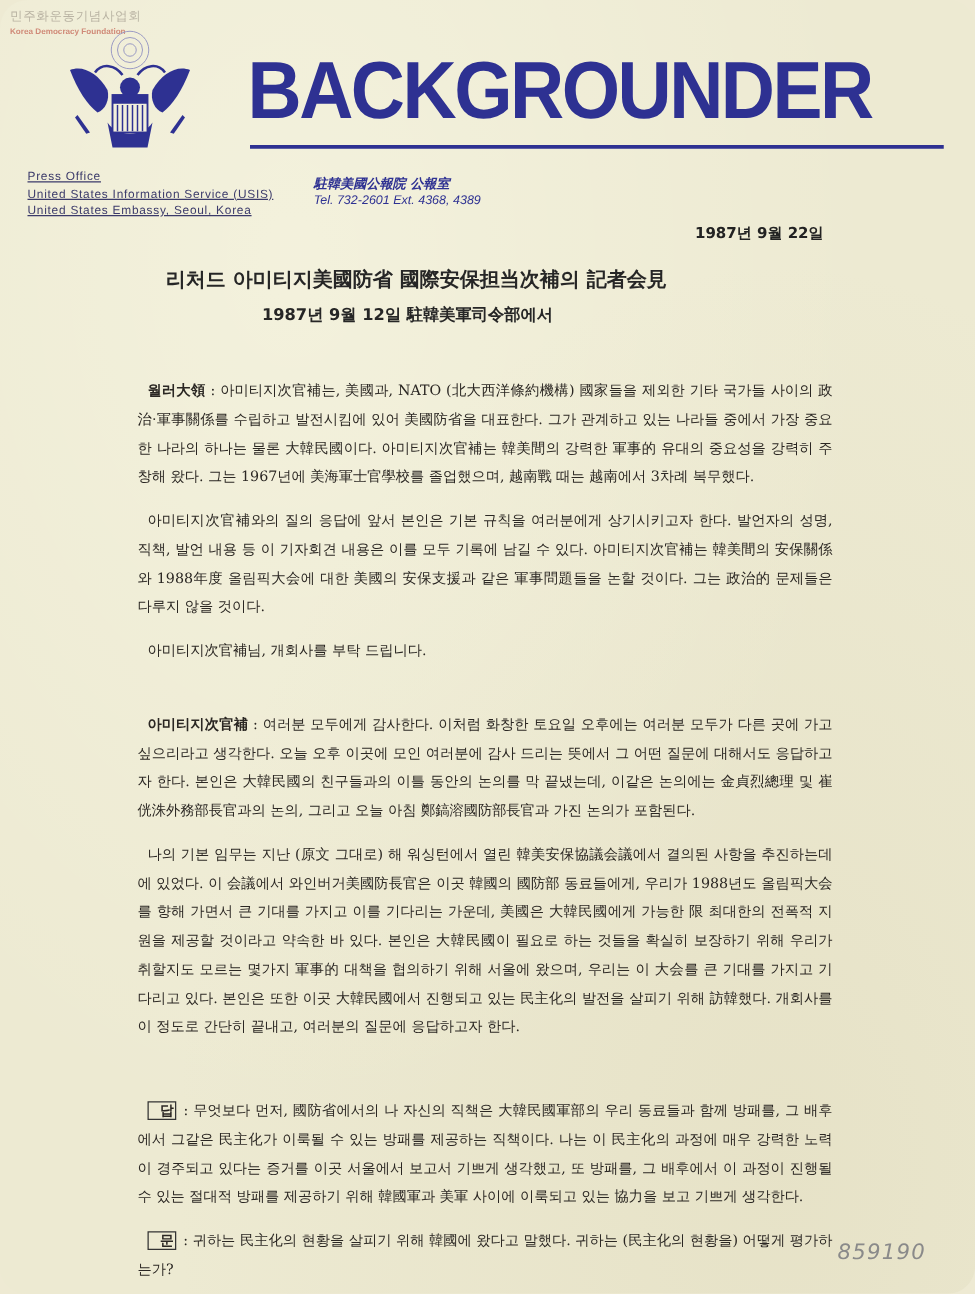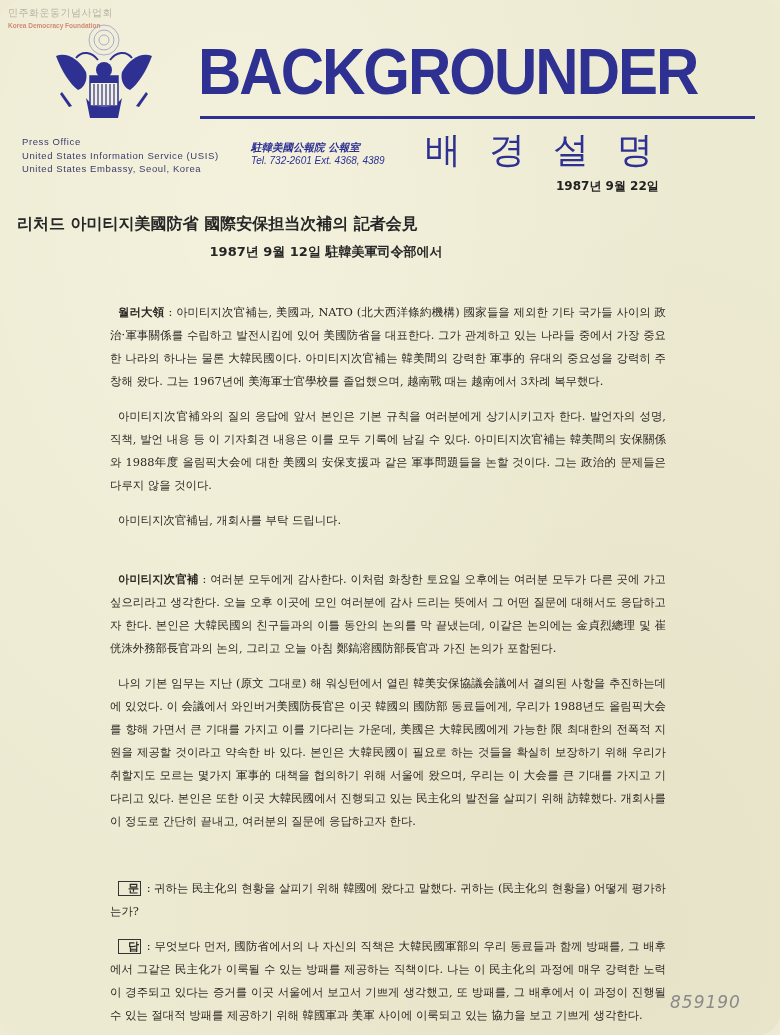--- a/index.html
+++ b/index.html
@@ -37,38 +37,38 @@
     color: #2e3192; letter-spacing: -2px;
     transform: scaleY(1.08); transform-origin: left top;
   }
   .brand-rule {
     position: absolute; left: 200px; top: 116px; width: 555px; height: 3px;
     background: #2e3192;
   }
   .office {
     position: absolute; left: 22px; top: 135px;
     font-family: "Liberation Sans", sans-serif;
-    font-size: 9.5px; line-height: 13.5px; color: #3b3a6a; letter-spacing: 0.6px;
+    font-size: 9.5px; line-height: 13.5px; color: #3b3a6a; letter-spacing: 0.6px; text-decoration: underline;
   }
   .office-ko {
     position: absolute; left: 251px; top: 140px;
     font-size: 10.5px; line-height: 14px; color: #2e3192; font-weight: bold; font-style: italic;
   }
   .office-ko .tel { font-weight: normal; font-size: 10px; font-family: "Liberation Sans", sans-serif; }
   .ko-title {
     position: absolute; left: 425px; top: 128px;
     font-size: 36px; line-height: 44px; color: #2e3192; letter-spacing: 28px;
     font-weight: normal;
   }
   .issue-date {
     position: absolute; left: 556px; top: 178px;
     font-size: 12px; font-weight: bold; color: #222;
   }
   .headline {
-    position: absolute; left: 17px; width: 666px; top: 214px; 
+    position: absolute; left: 0; width: 666px; top: 214px; text-align: center;
     font-size: 16px; font-weight: bold; color: #262626;
   }
   .subhead {
     position: absolute; left: 0; width: 652px; top: 243px; text-align: center;
     font-size: 13px; font-weight: bold; color: #262626;
   }
   .body {
     position: absolute; left: 98px; top: 289px; width: 580px;
     font-family: "DejaVu Serif", serif;
     font-size: 11.4px; line-height: 23px; color: #2b2723;
@@ -133,37 +133,36 @@
     <div>Press Office</div>
     <div>United States Information Service (USIS)</div>
     <div>United States Embassy, Seoul, Korea</div>
   </div>
 
   <div class="office-ko">
     <div>駐韓美國公報院  公報室</div>
     <div class="tel">Tel. 732-2601  Ext. 4368, 4389</div>
   </div>
 
-  <div class="ko-title">배경설명</div>
   <div class="issue-date">1987년 9월 22일</div>
 
   <div class="headline">리처드 아미티지美國防省 國際安保担当次補의 記者会見</div>
   <div class="subhead">1987년 9월 12일 駐韓美軍司令部에서</div>
 
   <div class="body">
     <p class="para indent"><span class="speaker">월러大領</span><span> : </span><span>아미티지次官補는, 美國과, NATO (北大西洋條約機構) 國家들을 제외한 기타 국가들 사이의 政治·軍事關係를 수립하고 발전시킴에 있어 美國防省을 대표한다. 그가 관계하고 있는 나라들 중에서 가장 중요한 나라의 하나는 물론 大韓民國이다. 아미티지次官補는 韓美間의 강력한 軍事的 유대의 중요성을 강력히 주창해 왔다. 그는 1967년에 美海軍士官學校를 졸업했으며, 越南戰 때는 越南에서 3차례 복무했다.</span></p>
     <p class="para indent">아미티지次官補와의 질의 응답에 앞서 본인은 기본 규칙을 여러분에게 상기시키고자 한다. 발언자의 성명, 직책, 발언 내용 등 이 기자회견 내용은 이를 모두 기록에 남길 수 있다. 아미티지次官補는 韓美間의 安保關係와 1988年度 올림픽大会에 대한 美國의 安保支援과 같은 軍事問題들을 논할 것이다. 그는 政治的 문제들은 다루지 않을 것이다.</p>
     <p class="para indent">아미티지次官補님, 개회사를 부탁 드립니다.</p>
 
     <div class="gap-lg"></div>
 
     <p class="para indent"><span class="speaker">아미티지次官補</span><span> : </span><span>여러분 모두에게 감사한다. 이처럼 화창한 토요일 오후에는 여러분 모두가 다른 곳에 가고 싶으리라고 생각한다. 오늘 오후 이곳에 모인 여러분에 감사 드리는 뜻에서 그 어떤 질문에 대해서도 응답하고자 한다. 본인은 大韓民國의 친구들과의 이틀 동안의 논의를 막 끝냈는데, 이같은 논의에는 金貞烈總理 및 崔侊洙外務部長官과의 논의, 그리고 오늘 아침 鄭鎬溶國防部長官과 가진 논의가 포함된다.</span></p>
     <p class="para indent">나의 기본 임무는 지난 (原文 그대로) 해 워싱턴에서 열린 韓美安保協議会議에서 결의된 사항을 추진하는데에 있었다. 이 会議에서 와인버거美國防長官은 이곳 韓國의 國防部 동료들에게, 우리가 1988년도 올림픽大会를 향해 가면서 큰 기대를 가지고 이를 기다리는 가운데, 美國은 大韓民國에게 가능한 限 최대한의 전폭적 지원을 제공할 것이라고 약속한 바 있다. 본인은 大韓民國이 필요로 하는 것들을 확실히 보장하기 위해 우리가 취할지도 모르는 몇가지 軍事的 대책을 협의하기 위해 서울에 왔으며, 우리는 이 大会를 큰 기대를 가지고 기다리고 있다. 본인은 또한 이곳 大韓民國에서 진행되고 있는 民主化의 발전을 살피기 위해 訪韓했다. 개회사를 이 정도로 간단히 끝내고, 여러분의 질문에 응답하고자 한다.</p>
 
     <div class="gap-lg"></div>
     <div class="gap"></div>
 
+    <p class="para indent"><span class="qa-mark">답</span><span> : </span><span>무엇보다 먼저, 國防省에서의 나 자신의 직책은 大韓民國軍部의 우리 동료들과 함께 방패를, 그 배후에서 그같은 民主化가 이룩될 수 있는 방패를 제공하는 직책이다. 나는 이 民主化의 과정에 매우 강력한 노력이 경주되고 있다는 증거를 이곳 서울에서 보고서 기쁘게 생각했고, 또 방패를, 그 배후에서 이 과정이 진행될 수 있는 절대적 방패를 제공하기 위해 韓國軍과 美軍 사이에 이룩되고 있는 協力을 보고 기쁘게 생각한다.</span></p>
     <p class="para indent"><span class="qa-mark">문</span><span> : </span><span>귀하는 民主化의 현황을 살피기 위해 韓國에 왔다고 말했다. 귀하는 (民主化의 현황을) 어떻게 평가하는가?</span></p>
-    <p class="para indent"><span class="qa-mark">답</span><span> : </span><span>무엇보다 먼저, 國防省에서의 나 자신의 직책은 大韓民國軍部의 우리 동료들과 함께 방패를, 그 배후에서 그같은 民主化가 이룩될 수 있는 방패를 제공하는 직책이다. 나는 이 民主化의 과정에 매우 강력한 노력이 경주되고 있다는 증거를 이곳 서울에서 보고서 기쁘게 생각했고, 또 방패를, 그 배후에서 이 과정이 진행될 수 있는 절대적 방패를 제공하기 위해 韓國軍과 美軍 사이에 이룩되고 있는 協力을 보고 기쁘게 생각한다.</span></p>
   </div>
 
   <div class="archive-no">859190</div>
 </div>
 
 </body></html>

